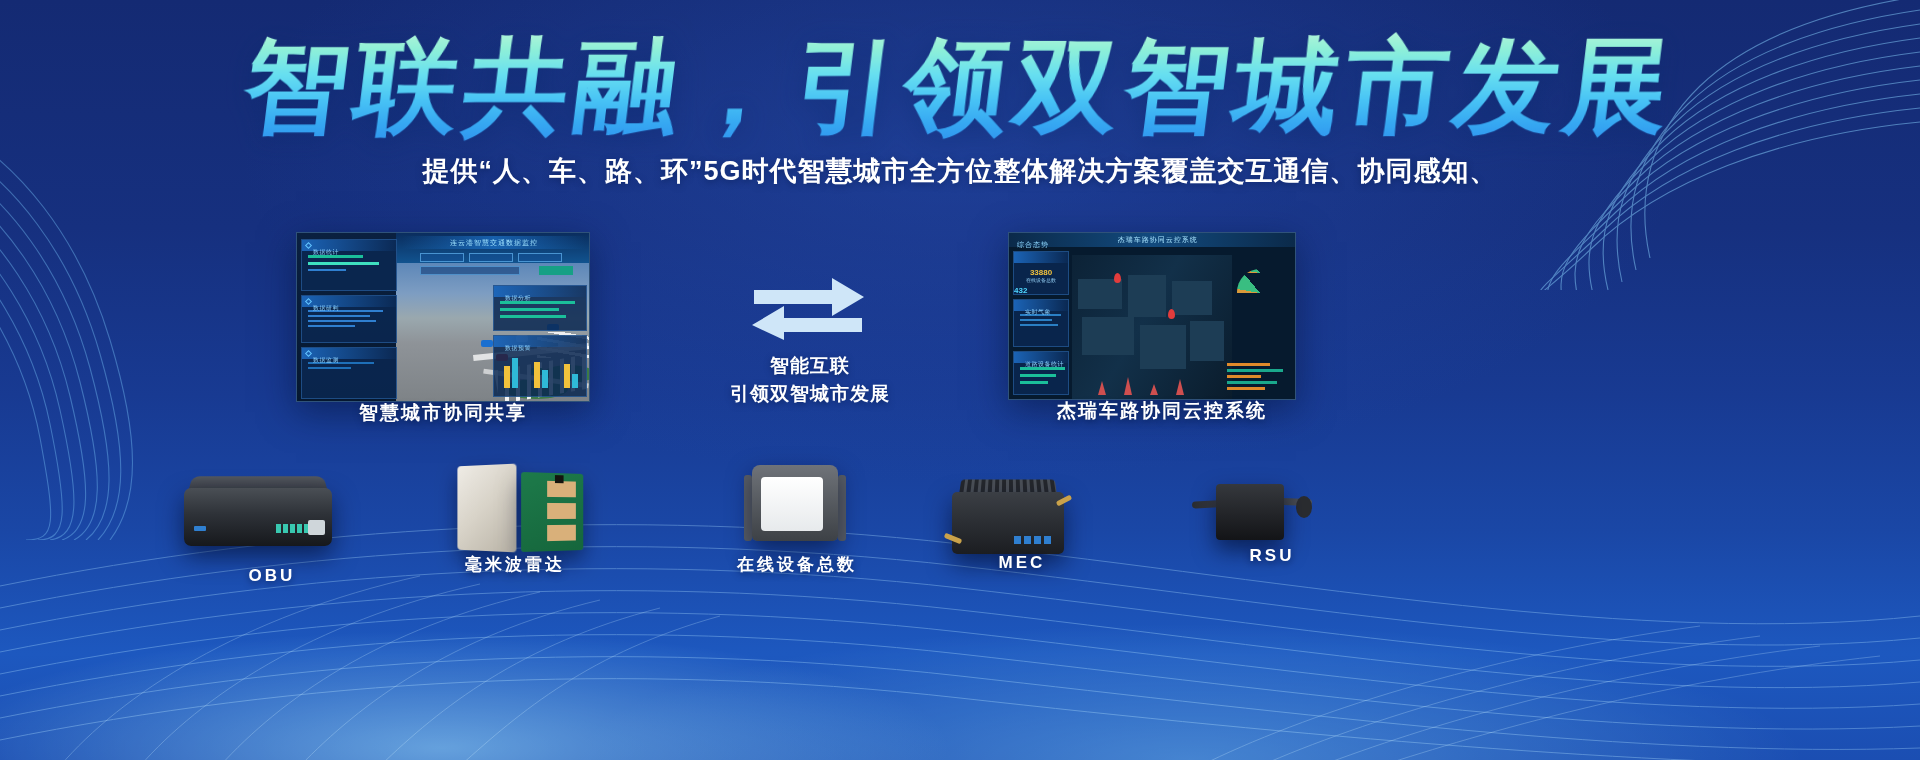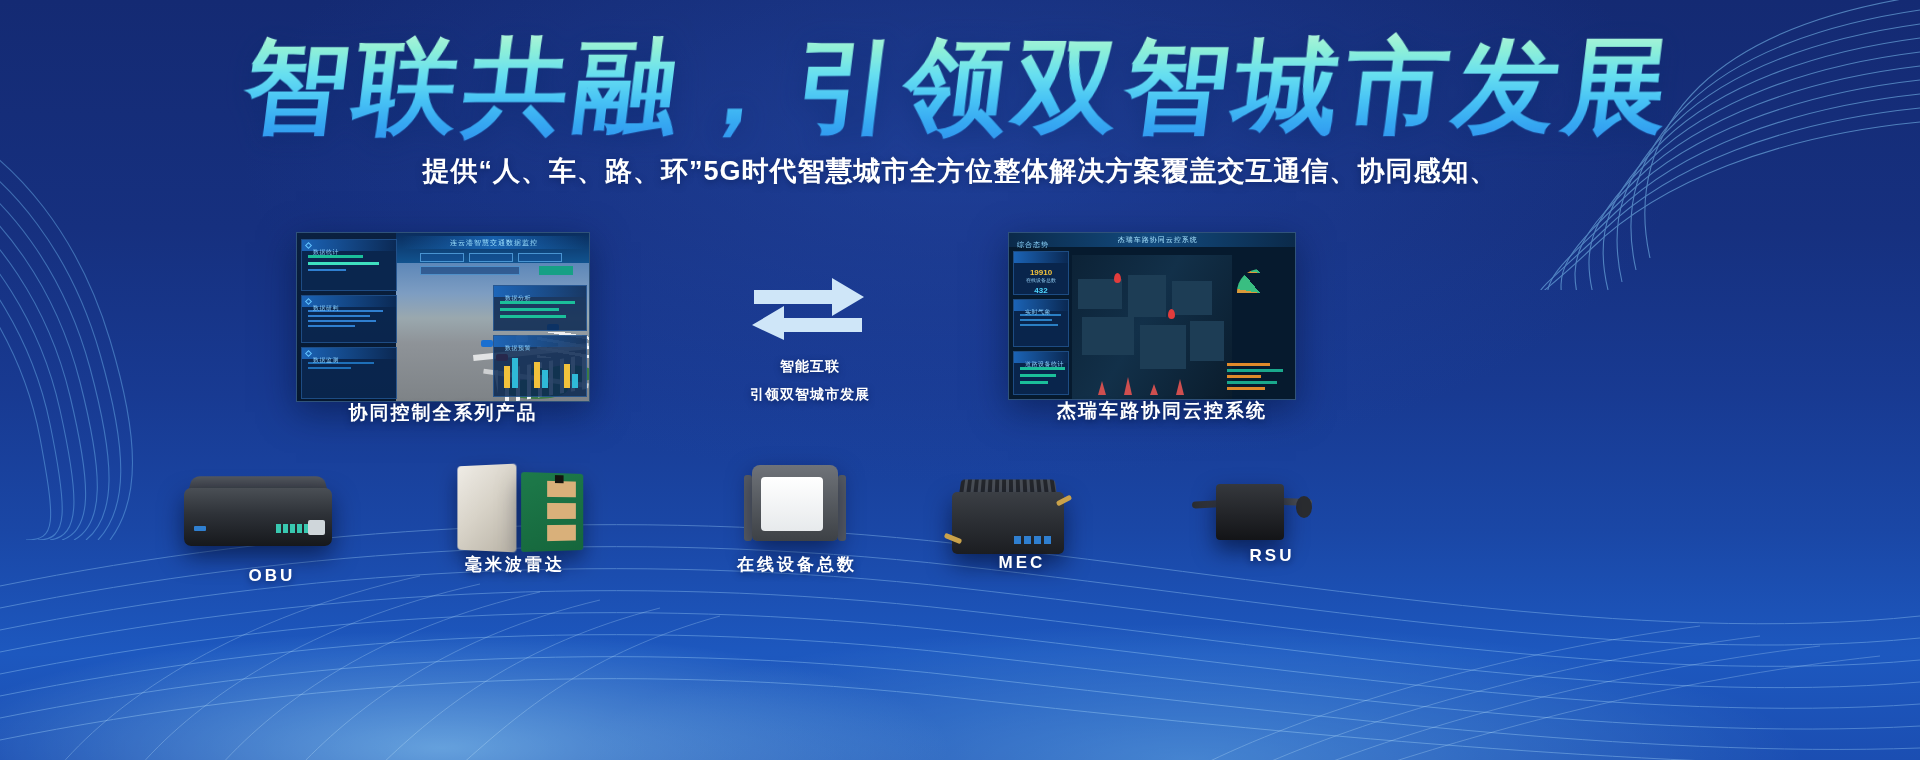--- a/index.html
+++ b/index.html
@@ -157,23 +157,24 @@
   }
   .dr-list { position:absolute; right:6px; bottom:6px; width:62px; }
   .dr-list .row { height:3px; margin-bottom:3px; background:#1aa88c; }
   .dr-list .row.o { background:#e08a2a; }
   .spike { position:absolute; bottom:4px; width:0; height:0; border-left:4px solid transparent; border-right:4px solid transparent; border-bottom:14px solid #cf4f4f; }
 
   
   .exchange { position:absolute; left:748px; top:272px; width:120px; height:72px; }
   .ex-text {
     position:absolute; left:640px; top:352px; width:340px;
-    text-align:center; color:#ffffff; font-size:14px; font-weight:bold;
+    text-align:center; color:#ffffff; font-size:19px; font-weight:bold;
     line-height:28px; letter-spacing:1px;
     text-shadow:0 2px 6px rgba(5,25,75,.6);
+    font-family:Liberation Serif, serif;
   }
   .ex-text div { white-space:nowrap; }
 
   
   .product { position:absolute; }
   .plabel {
     position:absolute; width:240px; text-align:center;
     color:#ffffff; font-weight:bold; font-size:17px; letter-spacing:3px;
     text-shadow:0 2px 7px rgba(5,25,75,.7);
   }
@@ -372,21 +373,21 @@
     <div class="sidecard" style="left:196px; top:102px; width:94px; height:62px;">
       <div class="sc-head"><span>数据预警</span></div>
       <div style="position:absolute;left:10px;bottom:8px;width:6px;height:22px;background:#f2c23c"></div>
       <div style="position:absolute;left:18px;bottom:8px;width:6px;height:30px;background:#2fb9d8"></div>
       <div style="position:absolute;left:40px;bottom:8px;width:6px;height:26px;background:#f2c23c"></div>
       <div style="position:absolute;left:48px;bottom:8px;width:6px;height:18px;background:#2fb9d8"></div>
       <div style="position:absolute;left:70px;bottom:8px;width:6px;height:24px;background:#f2c23c"></div>
       <div style="position:absolute;left:78px;bottom:8px;width:6px;height:14px;background:#2fb9d8"></div>
     </div>
   </div>
-  <div class="caption cap-left">协同控制全系列产品</div>
+  <div class="caption cap-left">智慧城市协同共享</div>
 
   <div class="exchange">
     <svg width="120" height="72" viewBox="0 0 120 72">
       <path d="M6,18 H84 V6 L116,25 L84,44 V32 H6 Z" fill="#cfe6f8"></path>
       <path d="M114,50 H36 V38 L4,57 L36,72 V64 H114 Z" fill="#cfe6f8" transform="translate(0,-4)"></path>
     </svg>
   </div>
   <div class="ex-text">
     <div>智能互联</div>
     <div>引领双智城市发展</div>
@@ -408,23 +409,23 @@
       <div class="pin" style="left:42px; top:18px;"></div>
       <div class="pin" style="left:96px; top:54px;"></div>
       <div class="spike" style="left:26px;"></div>
       <div class="spike" style="left:52px; border-bottom-width:18px;"></div>
       <div class="spike" style="left:78px; border-bottom-width:11px;"></div>
       <div class="spike" style="left:104px;border-bottom-width:16px;"></div>
     </div>
 
     <div class="sidecard" style="left:4px; top:18px; width:56px; height:44px;">
       <div class="sc-head"></div>
-      <div style="color:#f2c23c;font-size:8px;text-align:center;margin-top:5px;font-weight:bold">19910</div>
+      <div style="color:#f2c23c;font-size:8px;text-align:center;margin-top:5px;font-weight:bold">33880</div>
       <div style="color:#8fc9ef;font-size:5px;text-align:center;">在线设备总数</div>
-      <div style="color:#4fd8ff;font-size:8px;text-align:center;margin-top:3px;font-weight:bold">432</div>
+      <div style="color:#4fd8ff;font-size:8px;text-align:left;margin-top:3px;font-weight:bold">432</div>
     </div>
     <div class="sidecard" style="left:4px; top:66px; width:56px; height:48px;">
       <div class="sc-head"><span>实时气象</span></div>
       <div class="miniblue" style="width:76%;background:#2a7fc4"></div>
       <div class="miniblue" style="width:60%;background:#2a7fc4"></div>
       <div class="miniblue" style="width:70%;background:#2a7fc4"></div>
     </div>
     <div class="sidecard" style="left:4px; top:118px; width:56px; height:44px;">
       <div class="sc-head"><span>道路设备统计</span></div>
       <div class="bar" style="width:84%"></div>

